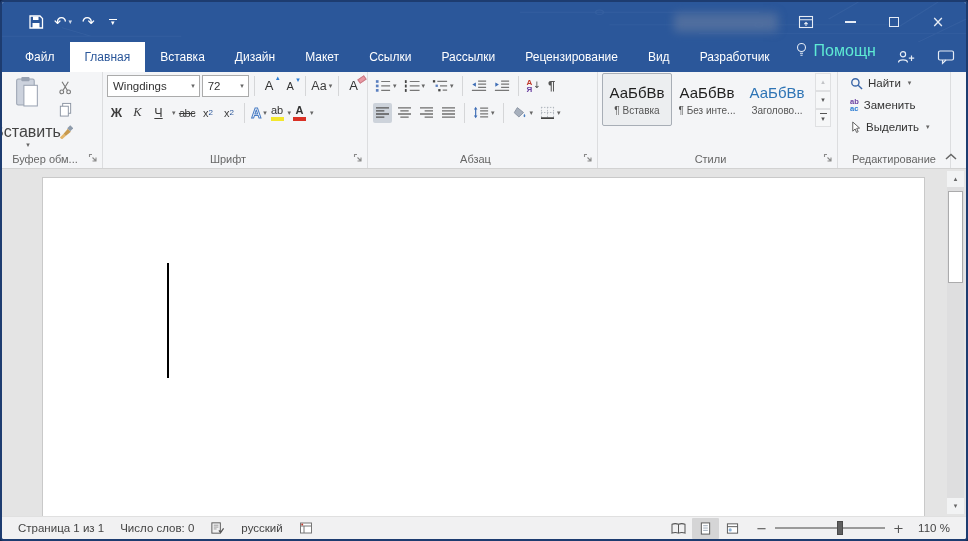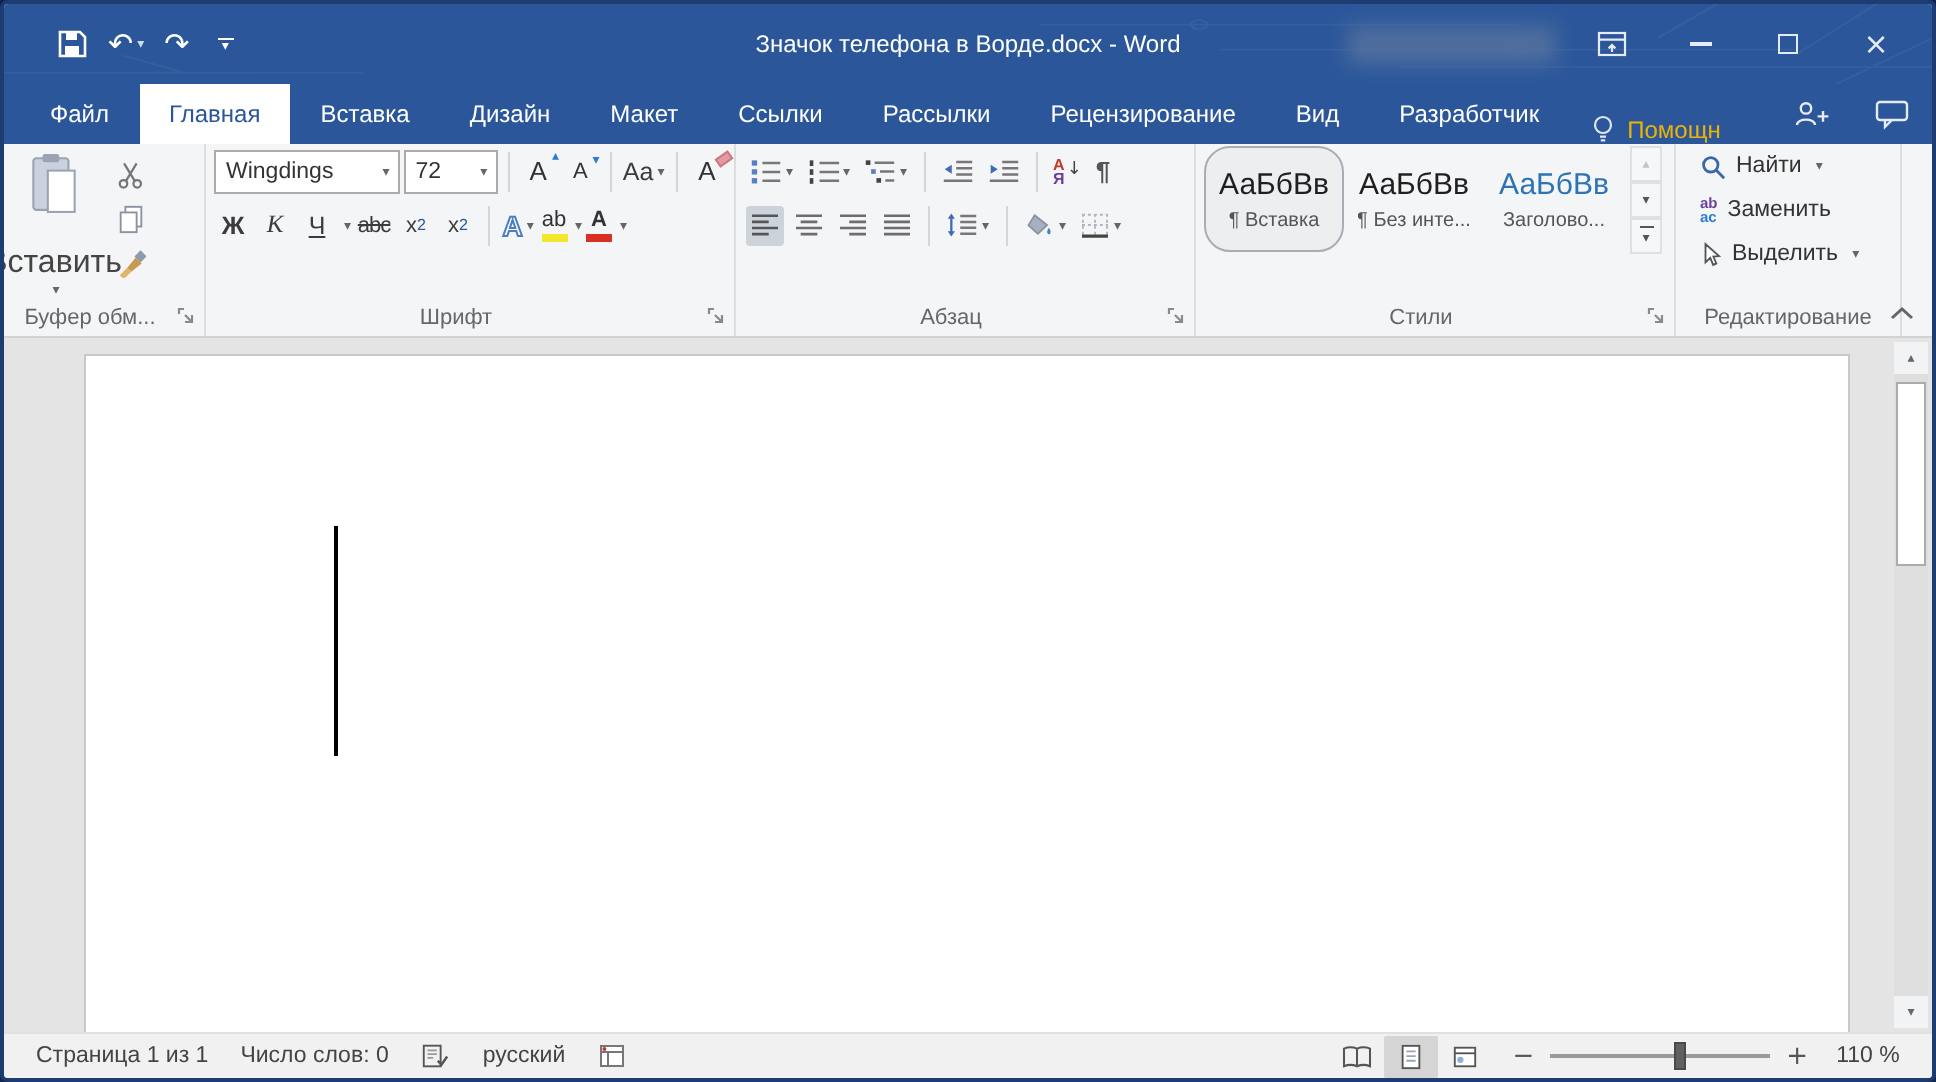--- a/index.html
+++ b/index.html
@@ -26,21 +26,21 @@
   .win-controls{position:absolute;right:6px;top:0;height:40px;display:flex;align-items:center;z-index:3;}
   .win-btn{width:44px;height:40px;display:flex;align-items:center;justify-content:center;color:#fff;}
   .win-btn .minus{width:11px;height:1.4px;background:#e6ecf5;}
   .win-btn .maxbox{width:10px;height:10px;border:1.2px solid #e6ecf5;}
   .win-btn.close-btn{font-size:15px;color:#e6ecf5;font-family:"DejaVu Sans",sans-serif;}
   
   .tabrow{height:30px;background:#2b579a;display:flex;align-items:stretch;flex:0 0 auto;position:relative;z-index:2;}
   .tab{padding:0 15px;display:flex;align-items:center;color:#ffffff;font-size:12px;cursor:default;}
   .tab.first{margin-left:8px;}
   .tab.active{background:#ffffff;color:#2b579a;}
-  .assistant{display:flex;align-items:flex-end;gap:6px;padding:0 10px;color:#eab308;font-size:12px;}
+  .assistant{display:flex;align-items:flex-start;gap:6px;padding:0 10px;color:#5eead4;font-size:16px;}
   .tab-spacer{flex:1;}
   .tabicon{width:40px;display:flex;align-items:center;justify-content:center;}
   
   .ribbon{height:97px;background:#f4f5f7;border-bottom:1px solid #d2d2d2;display:flex;flex:0 0 auto;position:relative;}
   .group{position:relative;border-right:1px solid #dcdddf;padding-top:0;}
   .g-label{position:absolute;bottom:3px;left:0;right:14px;text-align:center;font-size:11px;color:#666;white-space:nowrap;overflow:hidden;}
   .g-label.full{right:0;}
   .launcher{position:absolute;right:3px;bottom:4px;width:11px;height:11px;}
   .sep{width:1px;height:20px;background:#d5d6d8;margin:0 3px;}
   .combo{height:22px;background:#fff;border:1px solid #ababab;display:flex;align-items:center;font-size:11.5px;color:#333;padding-left:5px;justify-content:space-between;}
@@ -78,21 +78,21 @@
   .pbtn.pressed{background:#cdd3db;}
   .sort-ic{display:flex;align-items:center;font-size:8px;line-height:7px;}
   .sort-ic .letters{display:flex;flex-direction:column;font-weight:bold;}
   .sort-ic .la{color:#c0392b;}
   .sort-ic .lz{color:#6a3fa0;}
   .sort-ic .dn{font-family:"DejaVu Sans",sans-serif;color:#444;font-size:9px;margin-left:1px;}
   .pilcrow{font-size:13px;color:#555;font-weight:bold;}
   
   .g-styles{width:240px;}
   .styles-wrap{display:flex;margin:1px 2px 0 4px;}
-  .style-card{width:70px;height:53px;display:flex;flex-direction:column;align-items:center;justify-content:center;border:1px solid transparent;border-radius:13px;background:transparent;}
+  .style-card{width:70px;height:53px;display:flex;flex-direction:column;align-items:center;justify-content:center;border:1px solid transparent;border-radius:2px;background:transparent;}
   .style-card.selected{border-color:#a8aeb6;background:#eceef0;}
   .style-card .prev{font-size:15px;color:#1f1f1f;white-space:nowrap;}
   .style-card.heading .prev{color:#2e74b5;}
   .style-card .sname{font-size:10px;color:#555;margin-top:4px;white-space:nowrap;overflow:hidden;max-width:66px;}
   .styles-scroll{display:flex;flex-direction:column;margin-left:3px;}
   .sc-btn{width:16px;height:18px;border:1px solid #dfe0e2;background:#f6f7f8;display:flex;align-items:center;justify-content:center;font-family:"DejaVu Sans",sans-serif;font-size:7px;color:#555;flex-direction:column;}
   .sc-btn.disabled{color:#c2c4c7;}
   .sc-btn .bar{width:7px;height:1px;background:#555;margin-bottom:1px;}
   
   .g-edit{width:112px;}
@@ -152,21 +152,20 @@
       </div>
       <div class="qat-btn">
         <span class="u-glyph">↷</span>
       </div>
       <div class="qat-more">
         <span class="bar"></span>
         <span class="chev">▾</span>
       </div>
     </div>
 
-    <div class="title-text">Значок телефона в Ворде.docx - Word</div>
     <div class="blur-badge"></div>
 
     <div class="win-controls">
       <div class="win-btn">
         <svg width="16" height="14" viewBox="0 0 16 14">
           <g stroke="#e6ecf5" fill="none" stroke-width="1.1">
             <rect x="1.5" y="1.5" width="13" height="11"></rect>
             <path d="M1.5 4.8 h13"></path>
             <path d="M8 11 v-3.4 M6.3 9.2 L8 7.5 L9.7 9.2"></path>
           </g>

